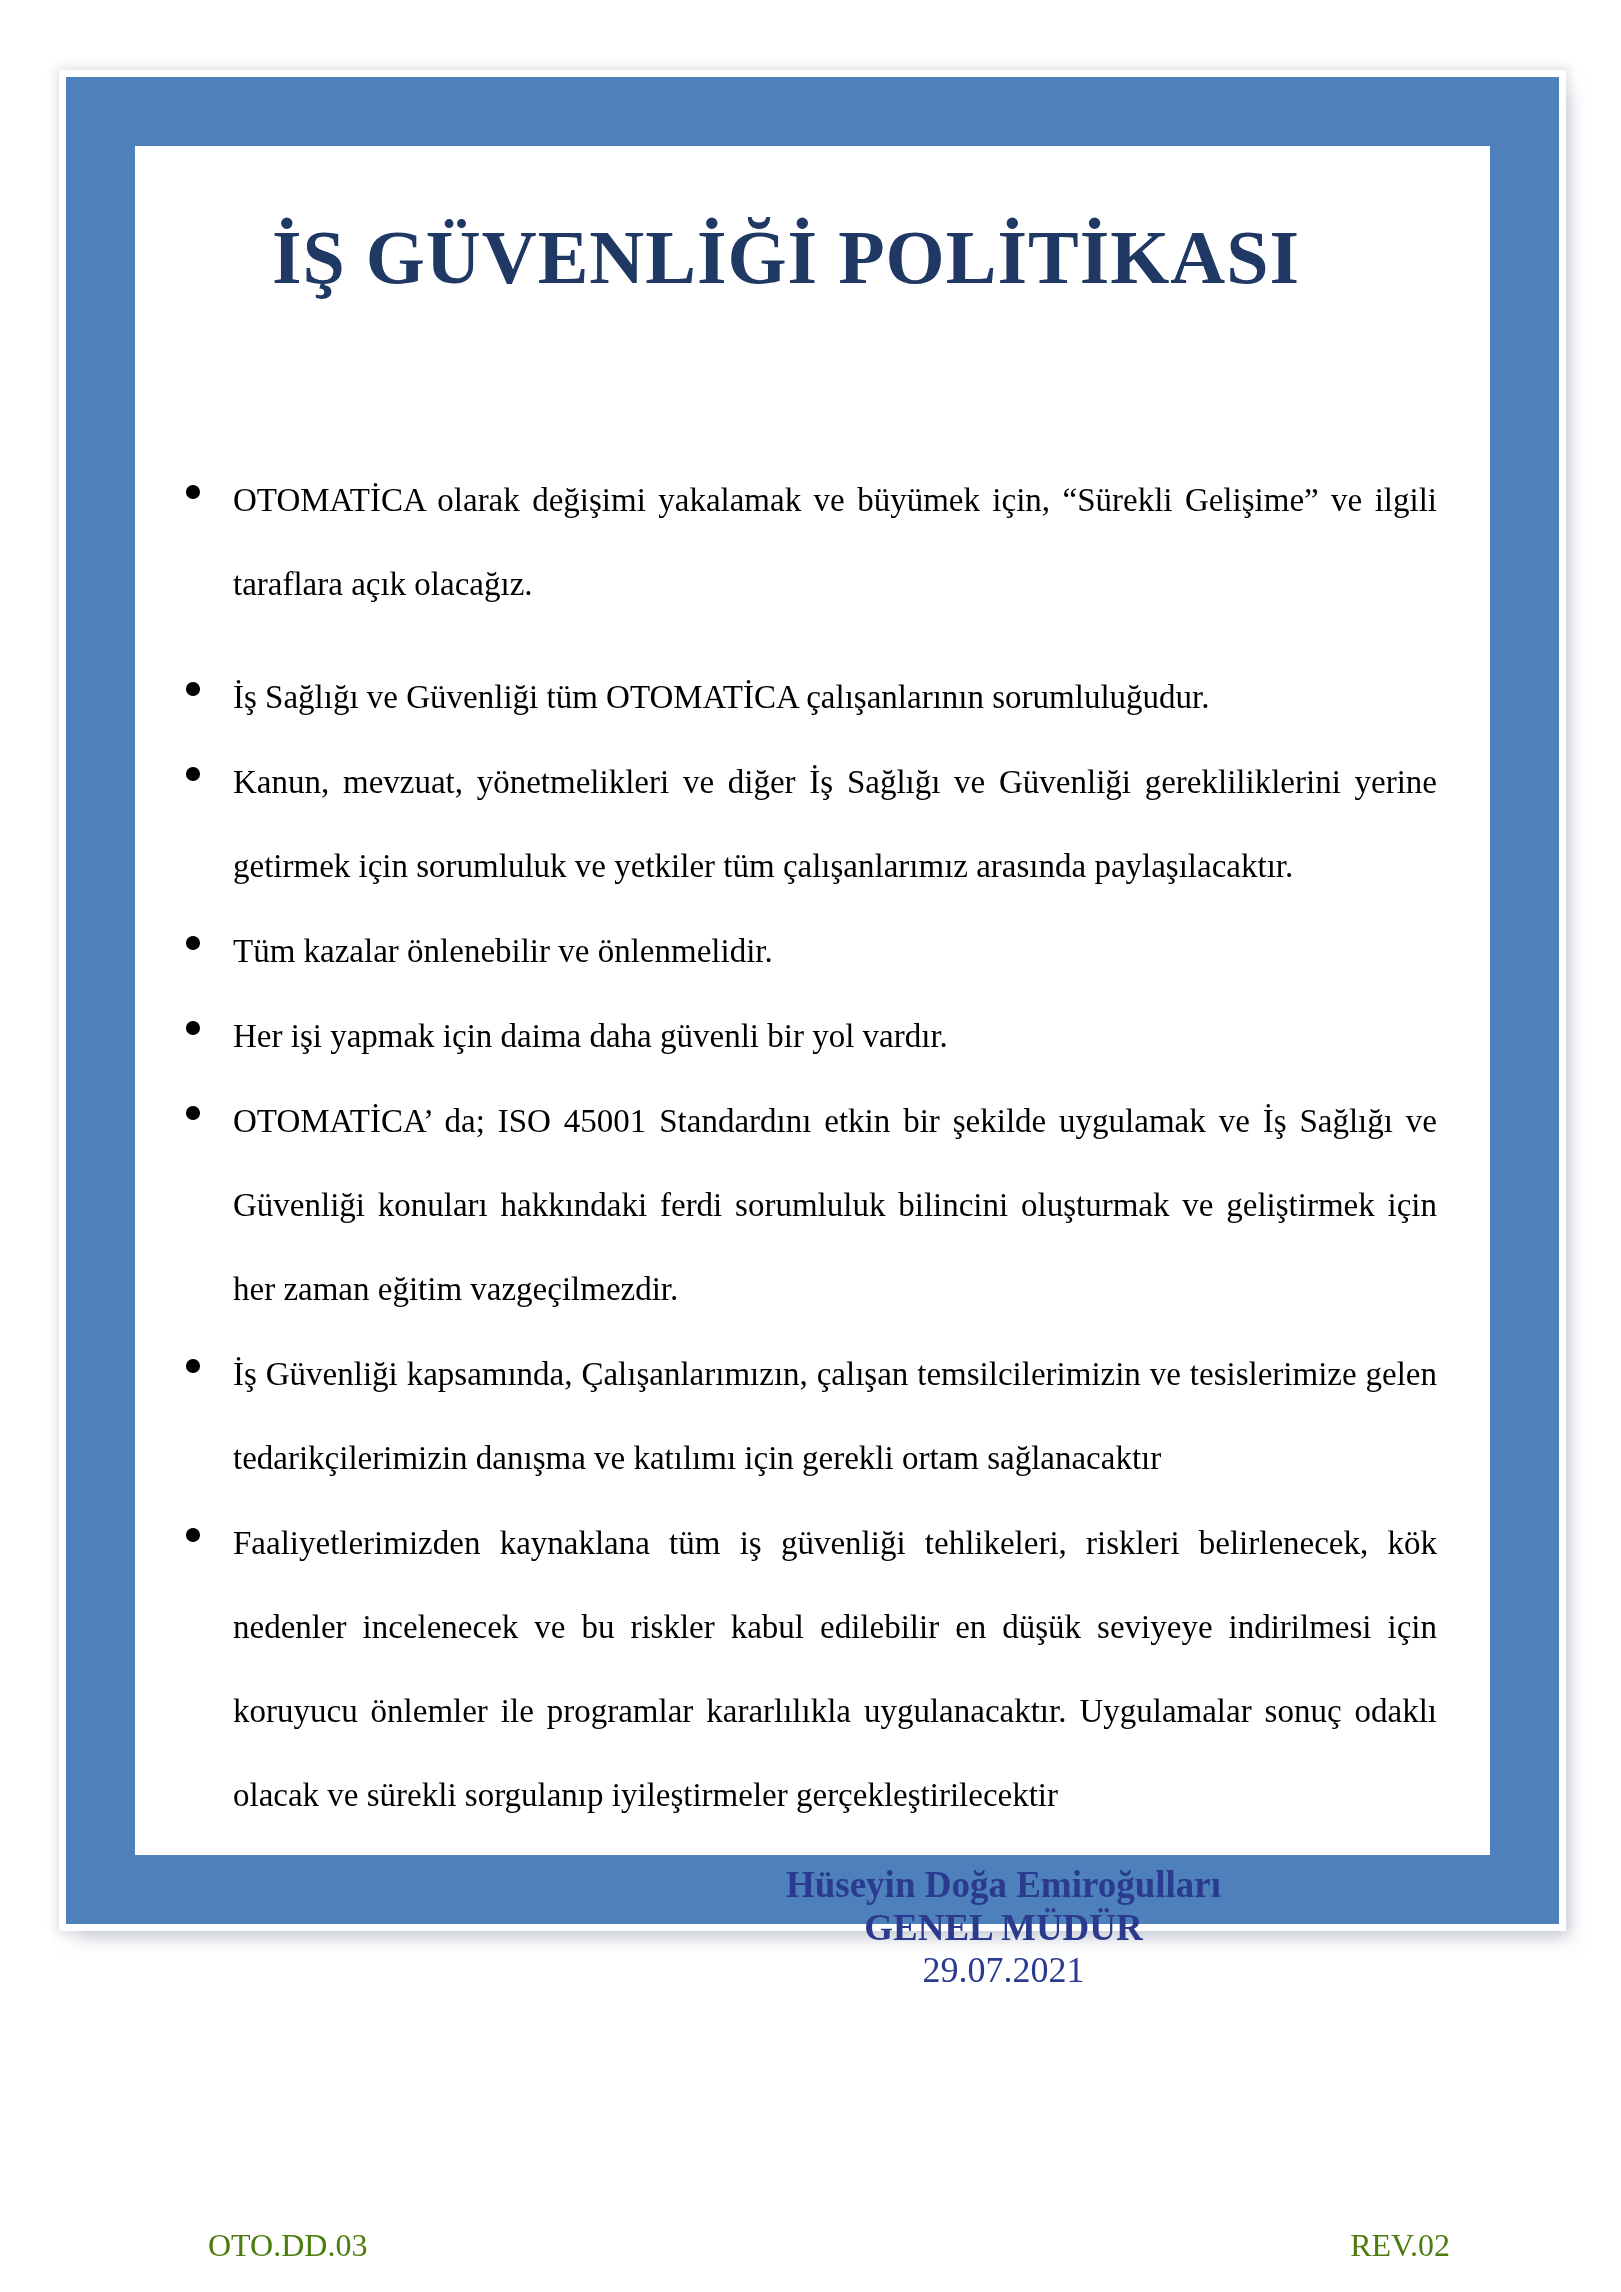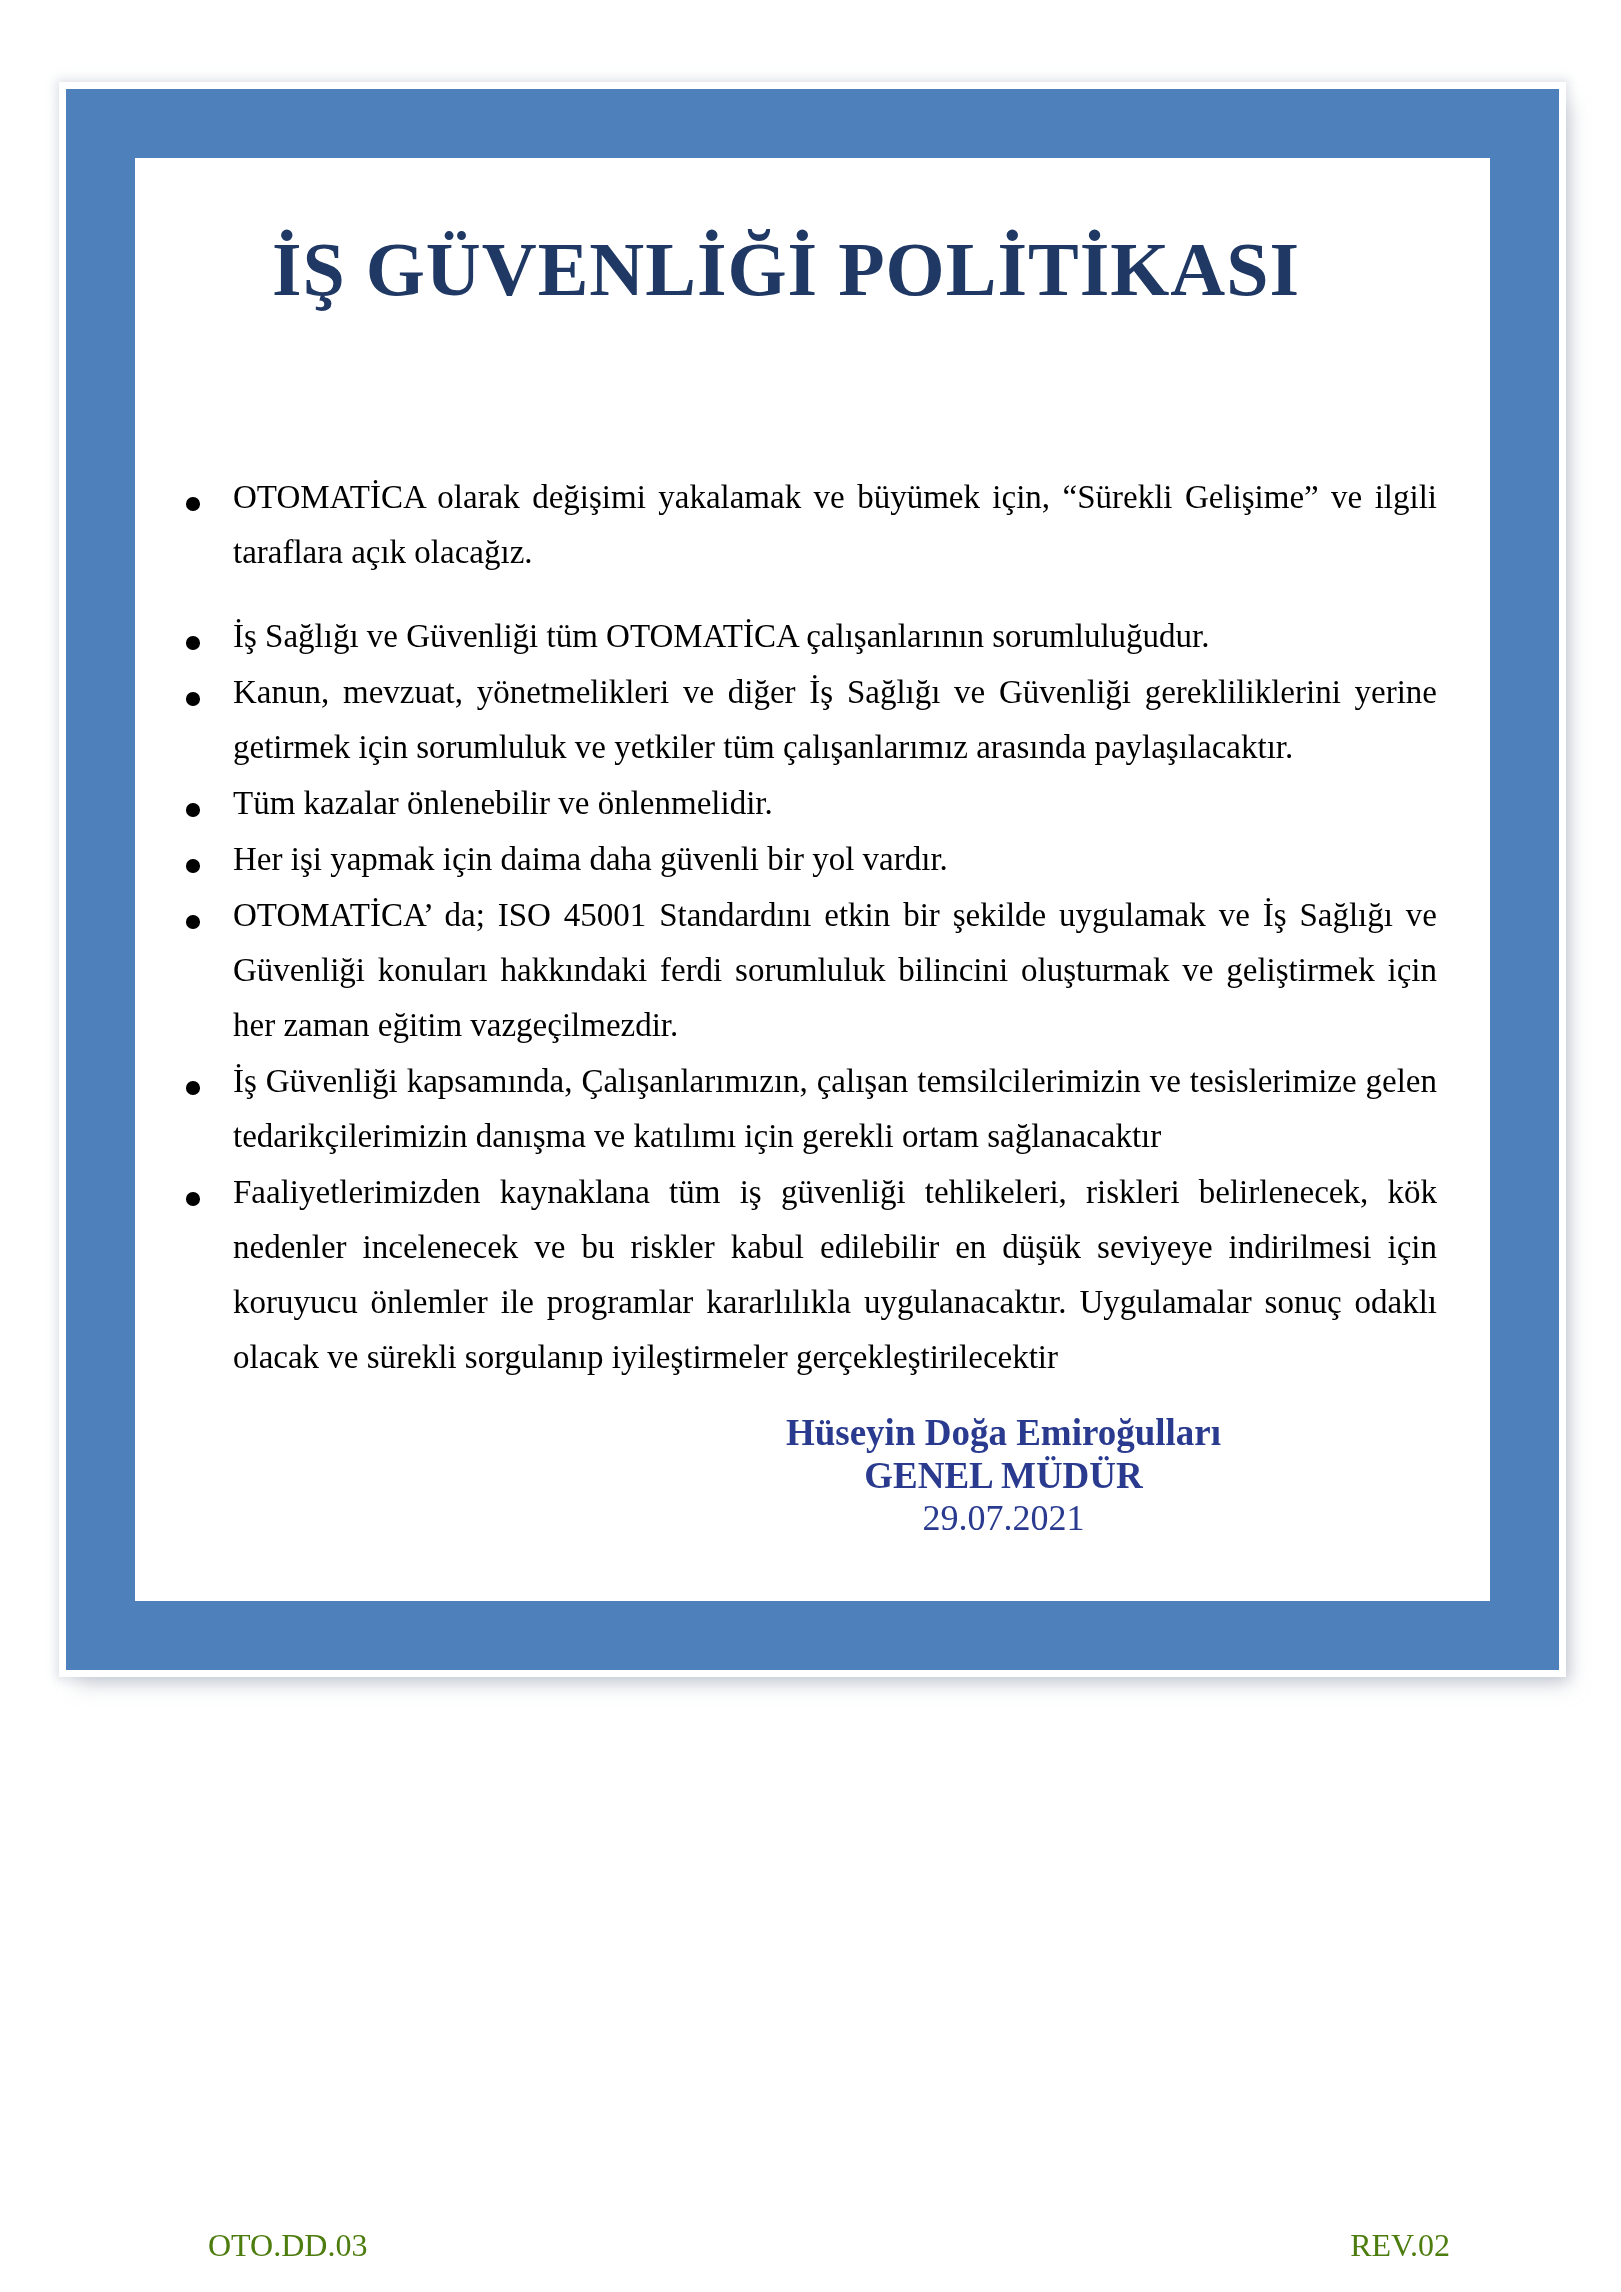--- a/index.html
+++ b/index.html
@@ -13,23 +13,23 @@
     position: relative;
     overflow: hidden;
     font-family: "Liberation Serif", "DejaVu Serif", serif;
     color: var(--text_black, #000000);
   }
 
   
   .doc-frame {
     position: absolute;
     left: 66px;
-    top: 89px;
+    top: 77px;
     width: 1493px;
-    height: 1581px;
+    height: 1847px;
     box-sizing: border-box;
     border: 69px solid var(--frame_blue, #4E80BC);
     background: #ffffff;
     outline: 7.8px solid #ffffff;
     box-shadow:
       0 0 9.8px 9.8px rgba(186, 192, 203, 0.45),
       9.8px 13.7px 19.6px rgba(164, 172, 186, 0.55);
     padding-left: 20px;
   }
 
@@ -55,21 +55,21 @@
   .policy-list {
     list-style: none;
     margin: 157px 0 0 0;
     padding: 0;
   }
   .policy-list li {
     position: relative;
     padding-left: 98px;
     margin: 0 0 1px 0;
     font-size: 33px;
-    line-height: 55px;
+    line-height: 84px;
     text-align: justify;
     text-justify: inter-word;
   }
   .policy-list li::before {
     content: "";
     position: absolute;
     left: 51px;
     top: 27.4px;
     width: 13.7px;
     height: 13.7px;

